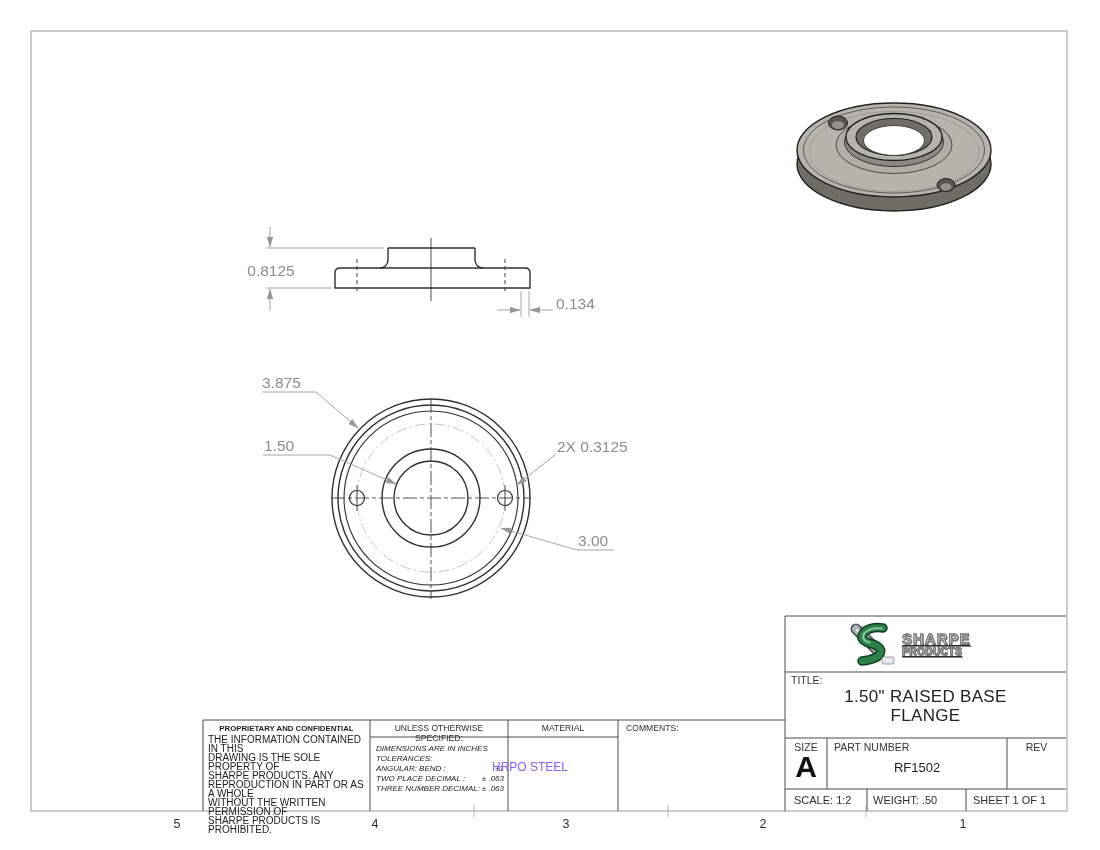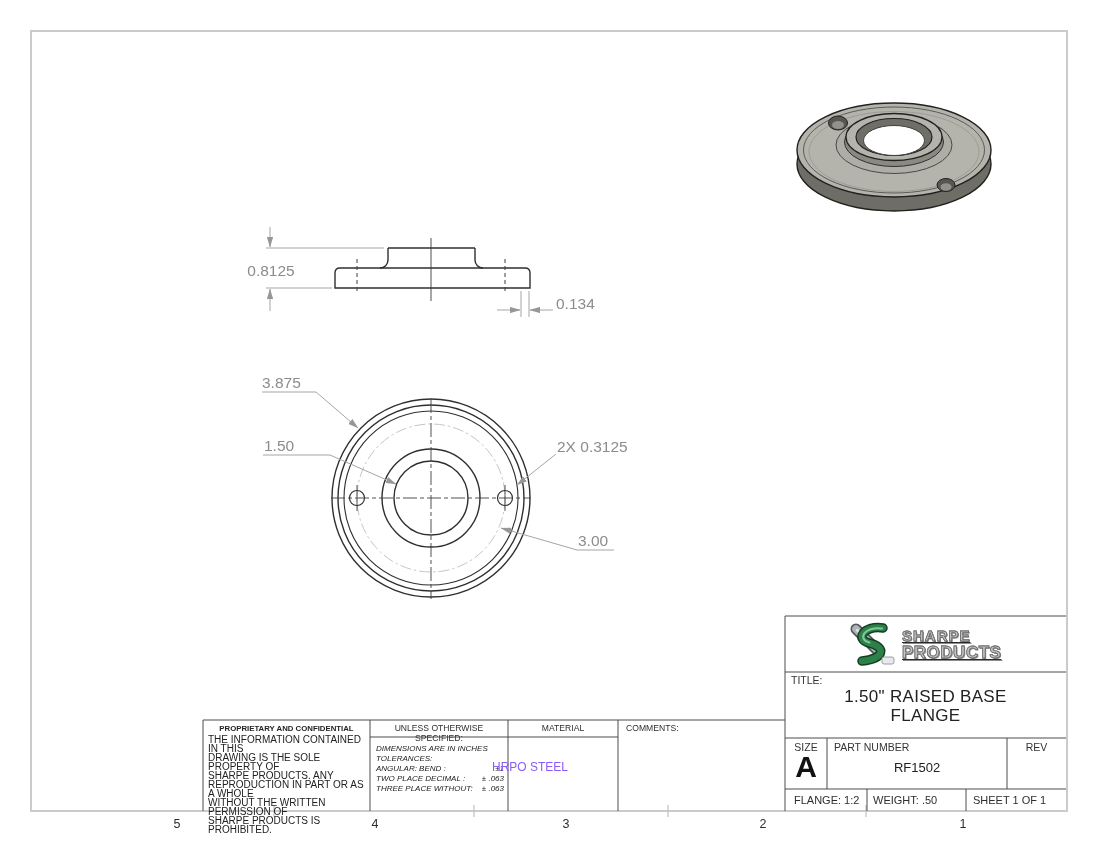--- a/index.html
+++ b/index.html
@@ -19,21 +19,21 @@
   .prop-body{width:160px;font-size:10px;line-height:9px;color:#222;white-space:pre-line;}
   .tol{font-size:8px;line-height:10px;color:#222;width:128px;font-style:italic;}
   .tol-row{display:flex;justify-content:space-between;}
   .material-big{font-size:12px;color:#8b5cf6;white-space:nowrap;}
   .zone{font-size:12.5px;color:#2e2e2e;transform:translateX(-50%);}
   
   .logo-wrap{display:flex;align-items:center;gap:4px;text-decoration:underline;}
   .brand-text{line-height:1;}
   .brand-l1{font-size:15px;font-weight:800;letter-spacing:1px;color:#c3c3c3;
             -webkit-text-stroke:.8px #6d6d6d;text-shadow:1px 1px 0 #8a8a8a;}
-  .brand-l2{font-size:17px;font-weight:800;letter-spacing:.5px;color:#c3c3c3;
+  .brand-l2{font-size:10px;font-weight:800;letter-spacing:.5px;color:#c3c3c3;
             -webkit-text-stroke:.8px #6d6d6d;text-shadow:1px 1px 0 #8a8a8a;margin-top:1px;}
   svg text{font-family:"Liberation Sans",sans-serif;}
   .dimtxt{fill:#8c8c8c;font-size:15.5px;}
 </style>
 </head>
 <body>
 
 <svg class="abs" style="left:0;top:0" width="1100" height="850" viewBox="0 0 1100 850">
   <defs>
     <marker id="arr" viewBox="0 0 10 6" refX="9.6" refY="3" markerWidth="10.5" markerHeight="6.5" orient="auto">
@@ -173,21 +173,21 @@
   <div>TOLERANCES:</div>
   <div class="tol-row">
     <span>ANGULAR: BEND :</span>
     <span>±1</span>
   </div>
   <div class="tol-row">
     <span>TWO PLACE DECIMAL  :</span>
     <span>± .063</span>
   </div>
   <div class="tol-row">
-    <span>THREE PLACE WITHOUT:</span>
+    <span>THREE NUMBER DECIMAL:</span>
     <span>± .063</span>
   </div>
 </div>
 
 <div class="abs small-hdr" style="left:508px;top:723px;width:110px;text-align:center">MATERIAL</div>
 <div class="abs material-big" style="left:492px;top:760px">HRPO STEEL</div>
 
 <div class="abs small-hdr" style="left:626px;top:723px">COMMENTS:</div>
 
 <div class="abs logo-wrap" style="left:846px;top:620px;height:48px">
@@ -211,21 +211,21 @@
 <div class="abs tb-title-line" style="left:785px;top:706px">FLANGE</div>
 
 <div class="abs cell-label" style="left:785px;top:741px;width:42px;text-align:center">SIZE</div>
 <div class="abs size-a" style="left:785px;top:750px;width:42px;text-align:center">A</div>
 
 <div class="abs cell-label" style="left:834px;top:741px">PART NUMBER</div>
 <div class="abs pn" style="left:827px;top:760px;width:180px;text-align:center">RF1502</div>
 
 <div class="abs cell-label" style="left:1007px;top:741px;width:59px;text-align:center">REV</div>
 
-<div class="abs row4" style="left:794px;top:794px">FLANGE: 1:2</div>
+<div class="abs row4" style="left:794px;top:794px">SCALE: 1:2</div>
 <div class="abs row4" style="left:873px;top:794px">WEIGHT: .50</div>
 <div class="abs row4" style="left:973px;top:794px">SHEET 1 OF 1</div>
 
 <div class="abs zone" style="left:177px;top:817px">5</div>
 <div class="abs zone" style="left:375px;top:817px">4</div>
 <div class="abs zone" style="left:566px;top:817px">3</div>
 <div class="abs zone" style="left:763px;top:817px">2</div>
 <div class="abs zone" style="left:963px;top:817px">1</div>
 
 </body></html>

